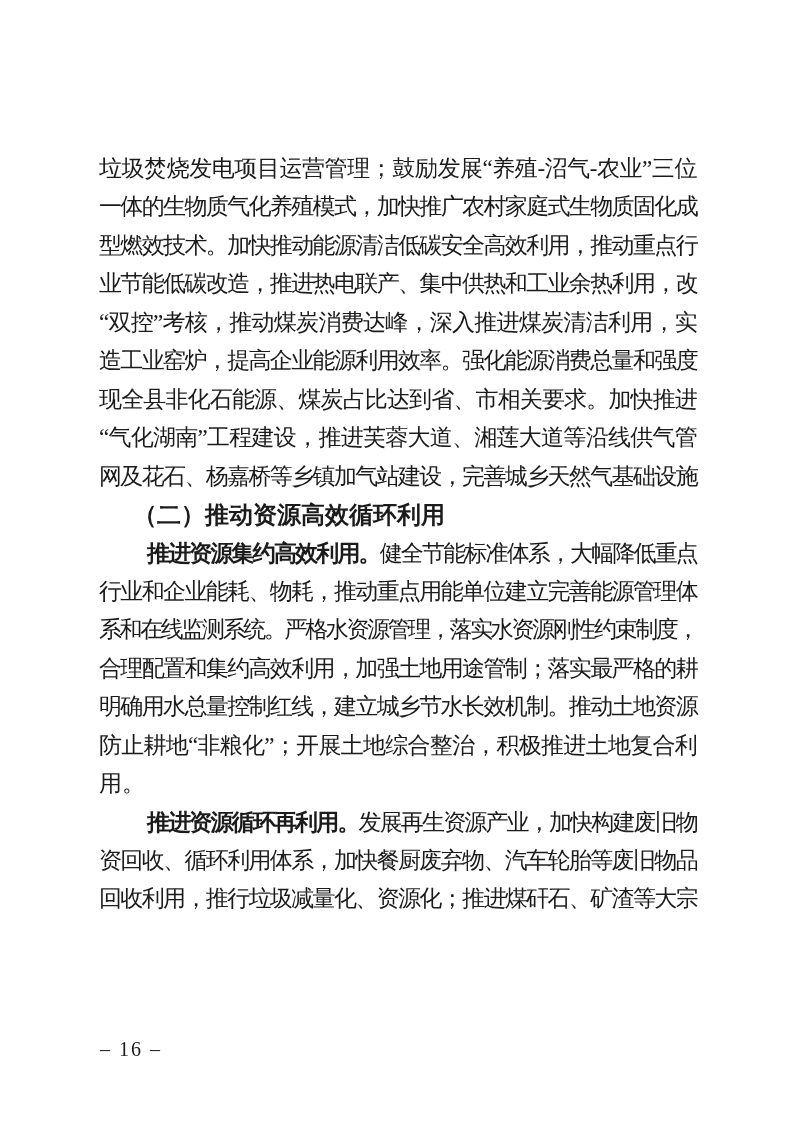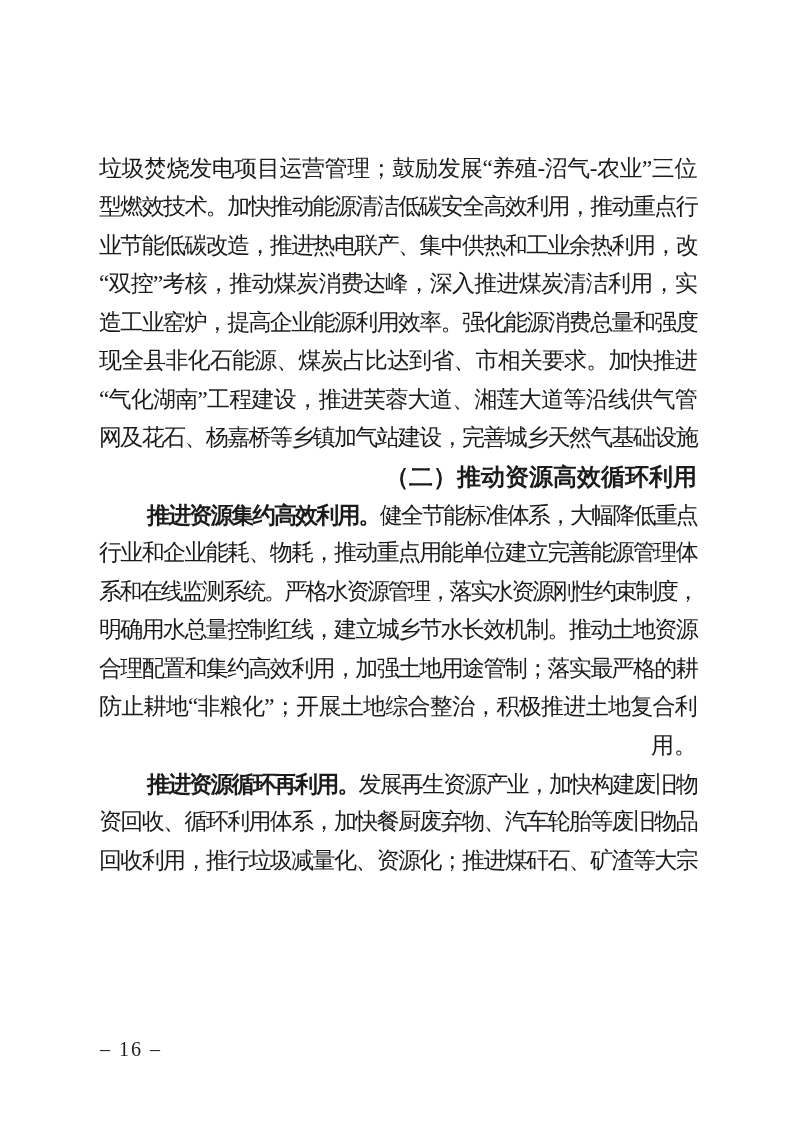--- a/index.html
+++ b/index.html
@@ -15,21 +15,20 @@
     position:absolute;left:0;top:0;width:793px;height:1122px;background:#ffffff;
   }
   .doc{
     position:absolute;left:99px;top:150px;width:598px;
   }
   .line{
     height:38.45px;line-height:38.45px;
     font-size:23px;
     white-space:nowrap;
     letter-spacing:0px;
-    text-align:right;
   }
   .indent{padding-left:48px;}
   .heading{
     font-family:"Liberation Sans","DejaVu Sans",sans-serif;
     font-weight:700;
     font-size:24px;
     padding-left:34px;
   }
   .lead{
     font-family:"Liberation Sans","DejaVu Sans",sans-serif;
@@ -44,35 +43,36 @@
     margin-top:34px;
   }
 </style>
 </head>
 <body>
 
 <div class="page">
   <main class="doc">
 
     <div class="line fit" style="letter-spacing: -0.439655px;"><span class="t">垃圾焚烧发电项目运营管理；鼓励发展“养殖-沼气-农业”三位</span></div>
+    <div class="line fit" style="letter-spacing: -1.64286px;"><span class="t">一体的生物质气化养殖模式，加快推广农村家庭式生物质固化成</span></div>
     <div class="line fit" style="letter-spacing: -1.64286px;"><span class="t">型燃效技术。加快推动能源清洁低碳安全高效利用，推动重点行</span></div>
     <div class="line fit" style="letter-spacing: -1.64286px;"><span class="t">业节能低碳改造，推进热电联产、集中供热和工业余热利用，改</span></div>
     <div class="line fit" style="letter-spacing: -0.729353px;"><span class="t">“双控”考核，推动煤炭消费达峰，深入推进煤炭清洁利用，实</span></div>
     <div class="line fit" style="letter-spacing: -1.64286px;"><span class="t">造工业窑炉，提高企业能源利用效率。强化能源消费总量和强度</span></div>
     <div class="line fit" style="letter-spacing: -0.851852px;"><span class="t">现全县非化石能源、煤炭占比达到省、市相关要求。加快推进</span></div>
     <div class="line fit" style="letter-spacing: -0.729353px;"><span class="t">“气化湖南”工程建设，推进芙蓉大道、湘莲大道等沿线供气管</span></div>
     <div class="line fit" style="letter-spacing: -1.64286px;"><span class="t">网及花石、杨嘉桥等乡镇加气站建设，完善城乡天然气基础设施</span></div>
 
     <div class="line heading"><span class="t">（二）推动资源高效循环利用</span></div>
 
     <div class="line fit indent" style="letter-spacing: -1.84615px;"><span class="t"><span class="lead">推进资源集约高效利用。</span><span>健全节能标准体系，大幅降低重点</span></span></div>
     <div class="line fit" style="letter-spacing: -1.64286px;"><span class="t">行业和企业能耗、物耗，推动重点用能单位建立完善能源管理体</span></div>
     <div class="line fit" style="letter-spacing: -2.37931px;"><span class="t">系和在线监测系统。严格水资源管理，落实水资源刚性约束制度，</span></div>
+    <div class="line fit" style="letter-spacing: -1.64286px;"><span class="t">合理配置和集约高效利用，加强土地用途管制；落实最严格的耕</span></div>
     <div class="line fit" style="letter-spacing: -1.64286px;"><span class="t">明确用水总量控制红线，建立城乡节水长效机制。推动土地资源</span></div>
-    <div class="line fit" style="letter-spacing: -1.64286px;"><span class="t">合理配置和集约高效利用，加强土地用途管制；落实最严格的耕</span></div>
     <div class="line fit" style="letter-spacing: -0.729353px;"><span class="t">防止耕地“非粮化”；开展土地综合整治，积极推进土地复合利</span></div>
     <div class="line"><span class="t">用。</span></div>
 
     <div class="line fit indent" style="letter-spacing: -1.84615px;"><span class="t"><span class="lead">推进资源循环再利用。</span><span>发展再生资源产业，加快构建废旧物</span></span></div>
     <div class="line fit" style="letter-spacing: -1.64286px;"><span class="t">资回收、循环利用体系，加快餐厨废弃物、汽车轮胎等废旧物品</span></div>
     <div class="line fit" style="letter-spacing: -1.64286px;"><span class="t">回收利用，推行垃圾减量化、资源化；推进煤矸石、矿渣等大宗</span></div>
 
   </main>
 
   <footer class="page-footer">– 16 –</footer>

